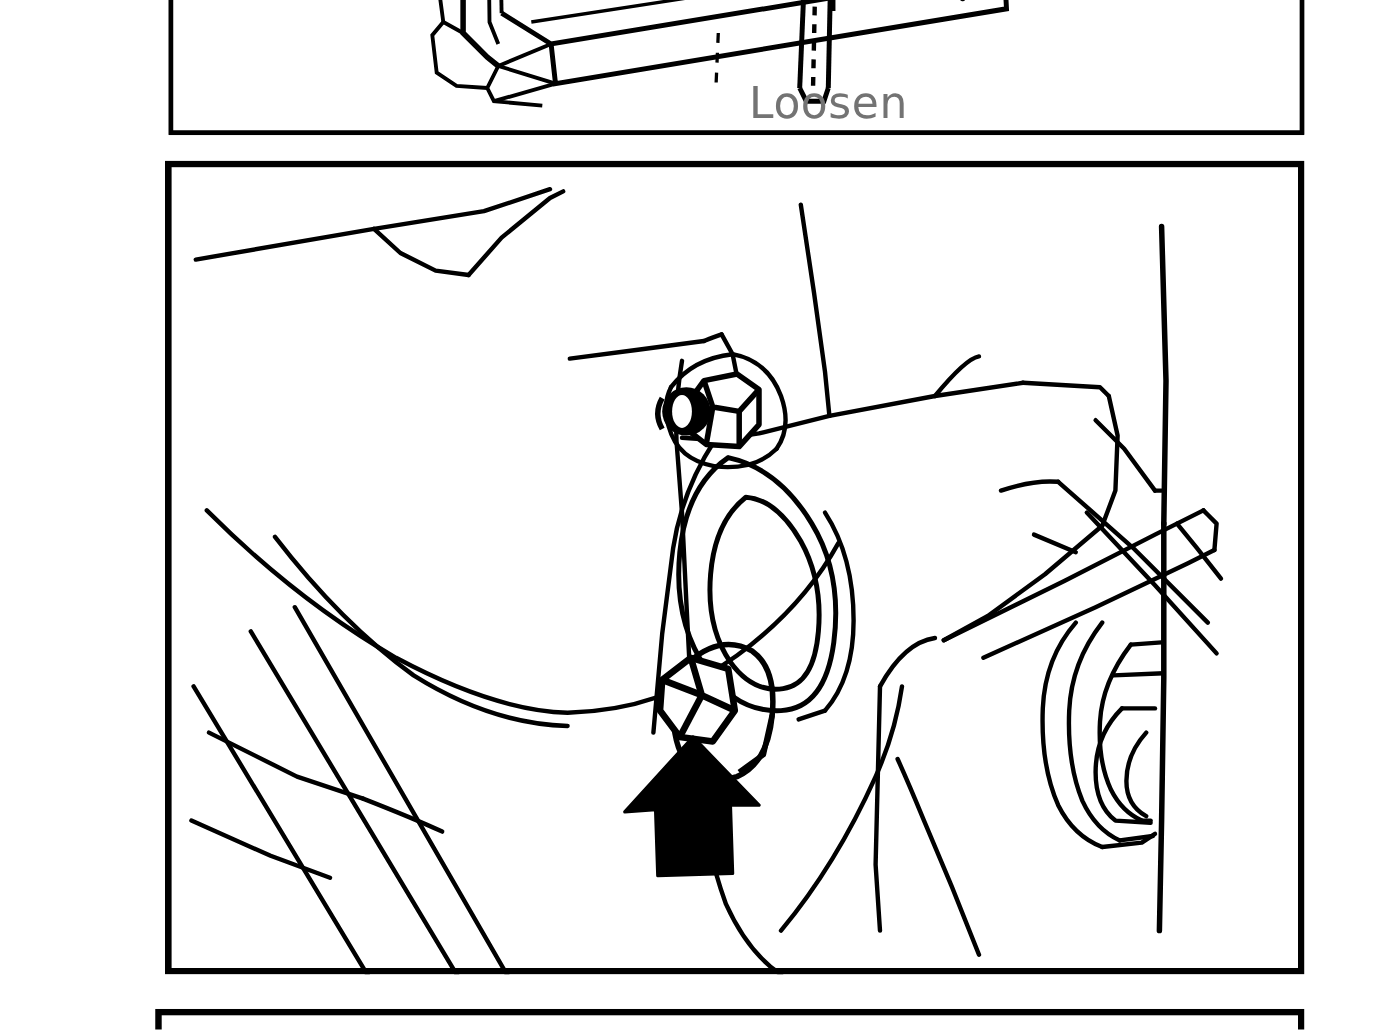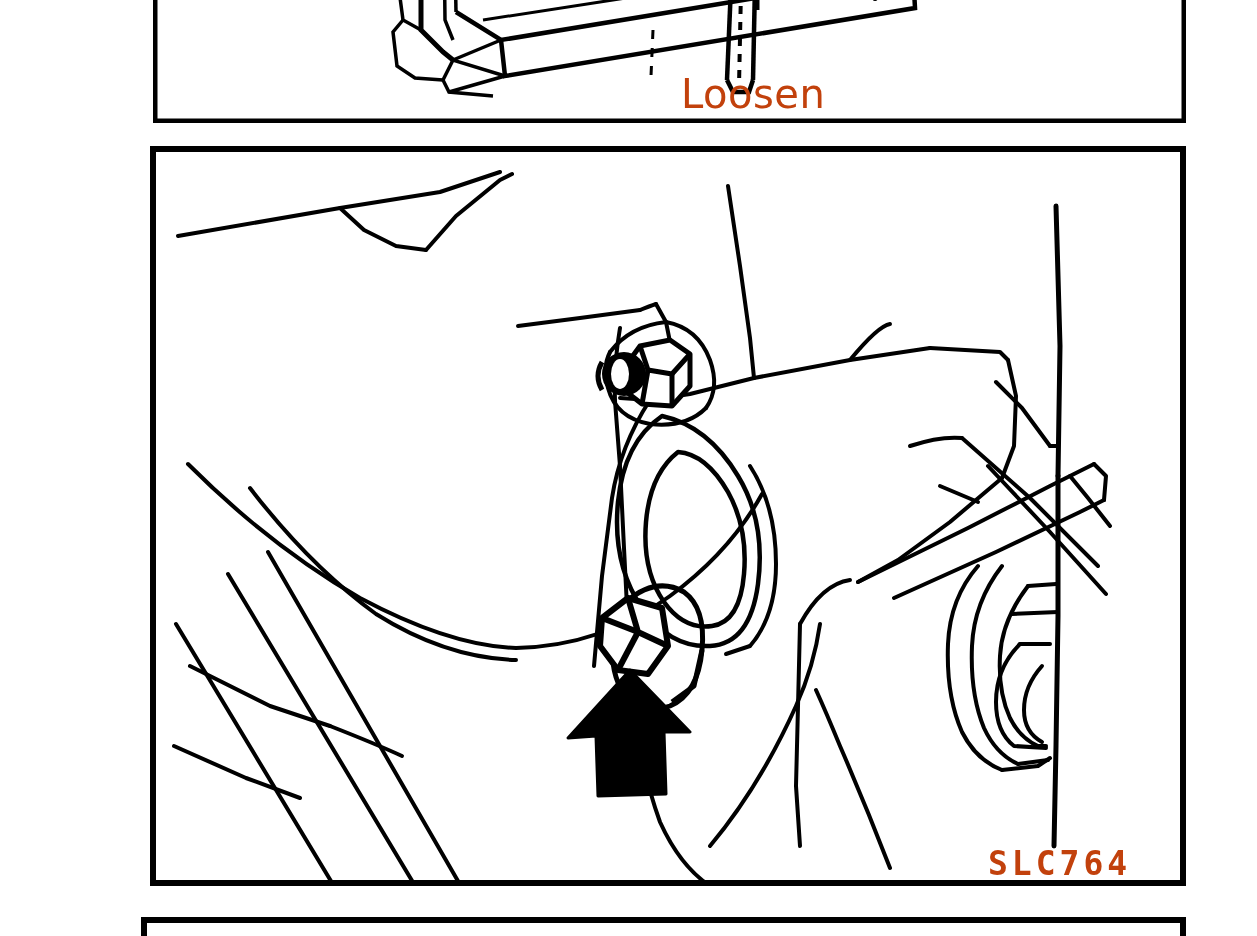--- a/index.html
+++ b/index.html
@@ -60,21 +60,21 @@
   #panel-bottom {
     left: 141px;
     top: 917px;
     width: 1045px;
     height: 60px;
   }
 
   
   .fig-label {
     position: absolute;
-    color: #c2410c;
+    color: #737373;
     font-family: "DejaVu Sans Mono", monospace;
     font-weight: bold;
     white-space: nowrap;
     line-height: 1;
     user-select: none;
     text-align: right;
   }
   #label-loosen {
     left: 681px;
     top: 74px;
@@ -306,21 +306,20 @@
                L 446 590
                L 418 592 Z" fill="#000000" stroke="#000000" stroke-width="3" stroke-linejoin="round"></path>
 
       <g fill="none" stroke="#000000" stroke-width="4" stroke-linecap="round">
         <path d="M 560 700 Q 610 640 646 560 Q 664 520 670 478"></path>
         <path d="M 740 722 Q 716 660 690 600 Q 676 566 666 544"></path>
       </g>
     </svg>
   </div>
 
-  <div class="fig-label" id="code-slc764">SLC764</div>
 
   <div class="panel" id="panel-bottom">
     <svg class="panel-svg" viewBox="0 0 1045 60" preserveAspectRatio="none">
       <rect x="3" y="3" width="1039" height="120" fill="none" stroke="#000000" stroke-width="6"></rect>
     </svg>
   </div>
 
 </div>
 
 </body></html>

